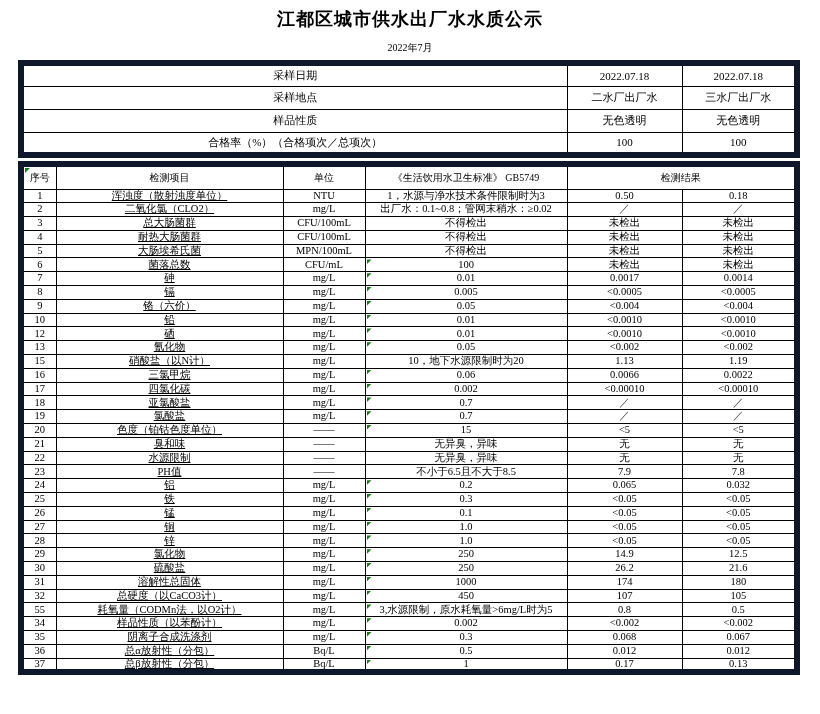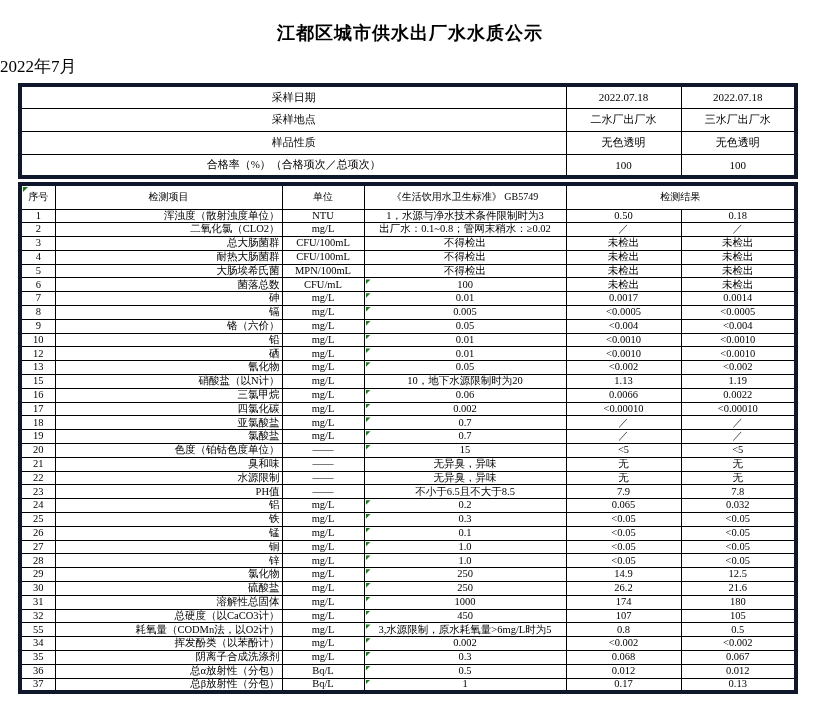--- a/index.html
+++ b/index.html
@@ -10,51 +10,51 @@
     background: #ffffff;
     font-family: "Liberation Serif", "DejaVu Serif", serif;
     color: #000;
   }
   .title {
     text-align: center;
     font-family: "Liberation Sans", "DejaVu Sans", sans-serif;
     font-weight: bold;
     font-size: 18px;
     letter-spacing: 1px;
-    padding-top: 21px;
+    padding-top: 7px;
   }
   .subtitle {
-    text-align: left;
-    font-size: 17px;
+    text-align: center;
+    font-size: 10px;
     margin-top: 10px;
   }
   .tables { margin: 5px 0 0 18px; width: 776px; }
   table {
     border-collapse: collapse;
     table-layout: fixed;
     width: 776px;
-    border: 4px solid #0f172a;
+    border: 6px solid #0f172a;
     padding-left: 24px;
   }
   td, th {
     border: 1px solid #000;
     font-weight: normal;
     padding: 0 2px;
     vertical-align: middle;
     white-space: nowrap;
     overflow: visible;
   }
   
   .info-table td { height: 23px; font-size: 11px; text-align: center; }
   .info-table { margin-bottom: 3px; }
   
   .main-table th { height: 25px; font-size: 10px; text-align: center; }
   .main-table td { height: 13.8px; font-size: 10.5px; line-height: 1; }
   .c-center { text-align: center; }
-  .c-left   { text-align: right; }
+  .c-left   { text-align: center; text-decoration: underline; }
   .has-marker { position: relative; }
   .marker {
     position: absolute;
     left: 1px; top: 1px;
     width: 5px; height: 5px;
     background: var(--marker-green);
     clip-path: polygon(0 0, 100% 0, 0 100%);
     display: inline-block;
   }
   th.has-marker .marker { top: 1px; }
@@ -359,21 +359,21 @@
         <tr>
           <td class="c-center">55</td>
           <td class="c-left">耗氧量（CODMn法，以O2计）</td>
           <td class="c-center">mg/L</td>
           <td class="c-center has-marker"><span class="marker"></span>3,水源限制，原水耗氧量&gt;6mg/L时为5</td>
           <td class="c-center">0.8</td>
           <td class="c-center">0.5</td>
         </tr>
         <tr>
           <td class="c-center">34</td>
-          <td class="c-left">挥发酚类（以苯酚计）</td>
+          <td class="c-left">样品性质（以苯酚计）</td>
           <td class="c-center">mg/L</td>
           <td class="c-center has-marker"><span class="marker"></span>0.002</td>
           <td class="c-center">&lt;0.002</td>
           <td class="c-center">&lt;0.002</td>
         </tr>
         <tr>
           <td class="c-center">35</td>
           <td class="c-left">阴离子合成洗涤剂</td>
           <td class="c-center">mg/L</td>
           <td class="c-center has-marker"><span class="marker"></span>0.3</td>

